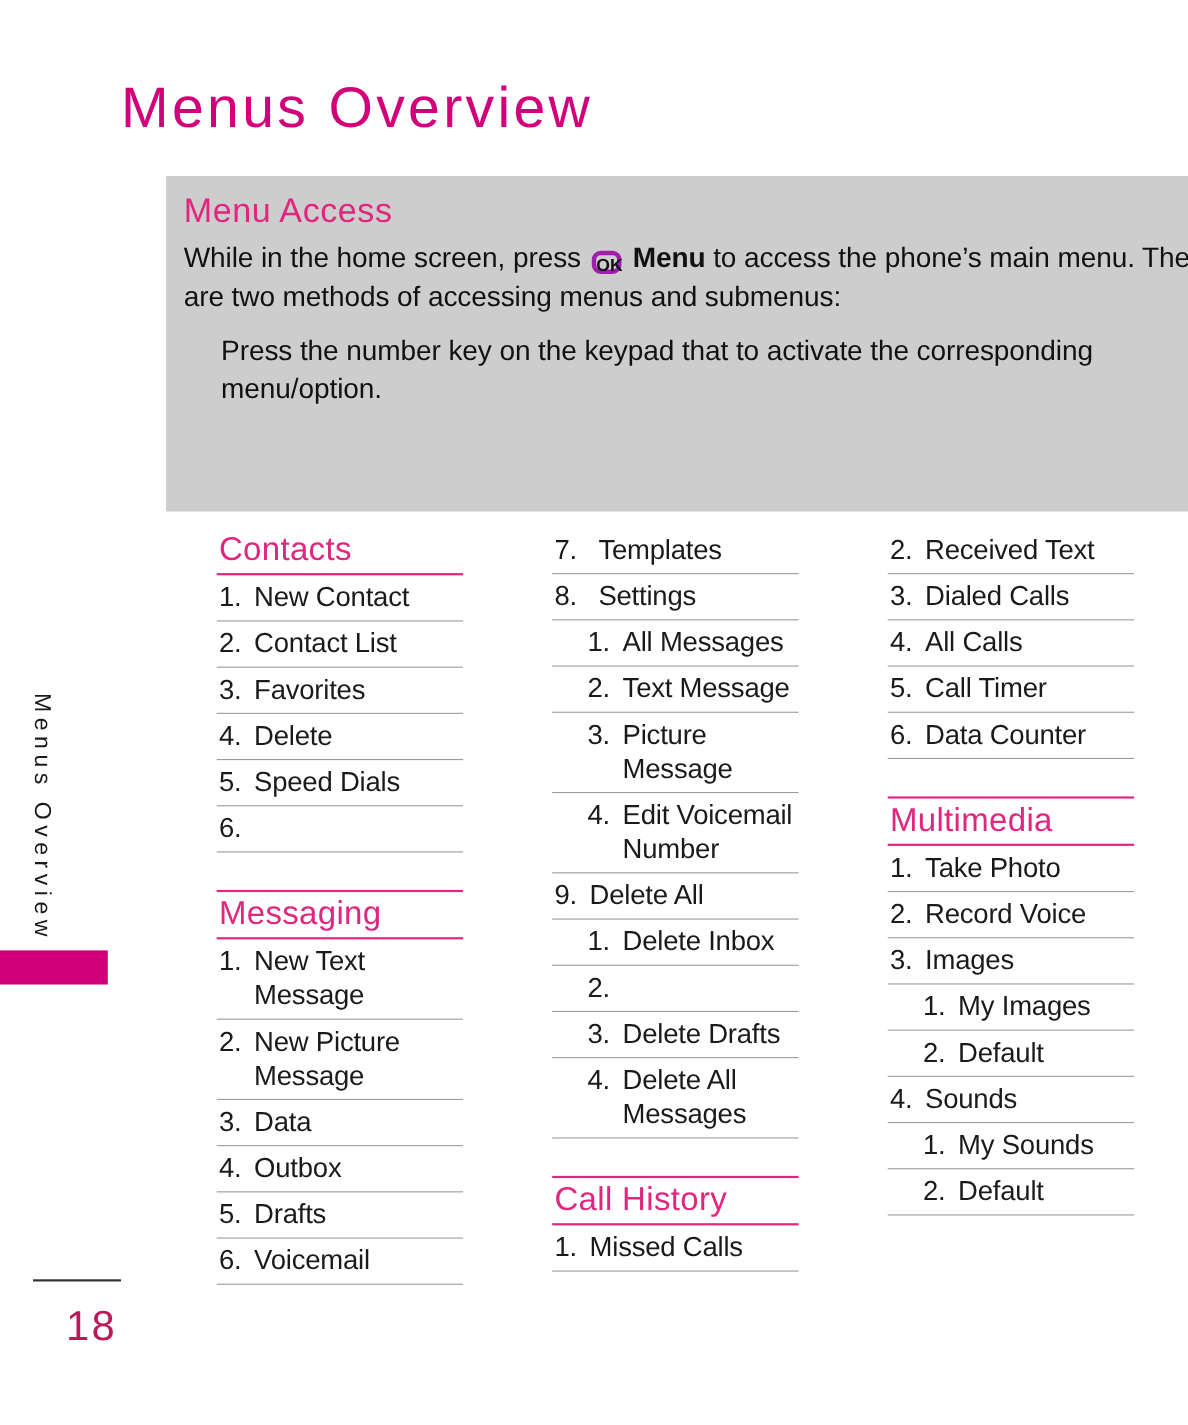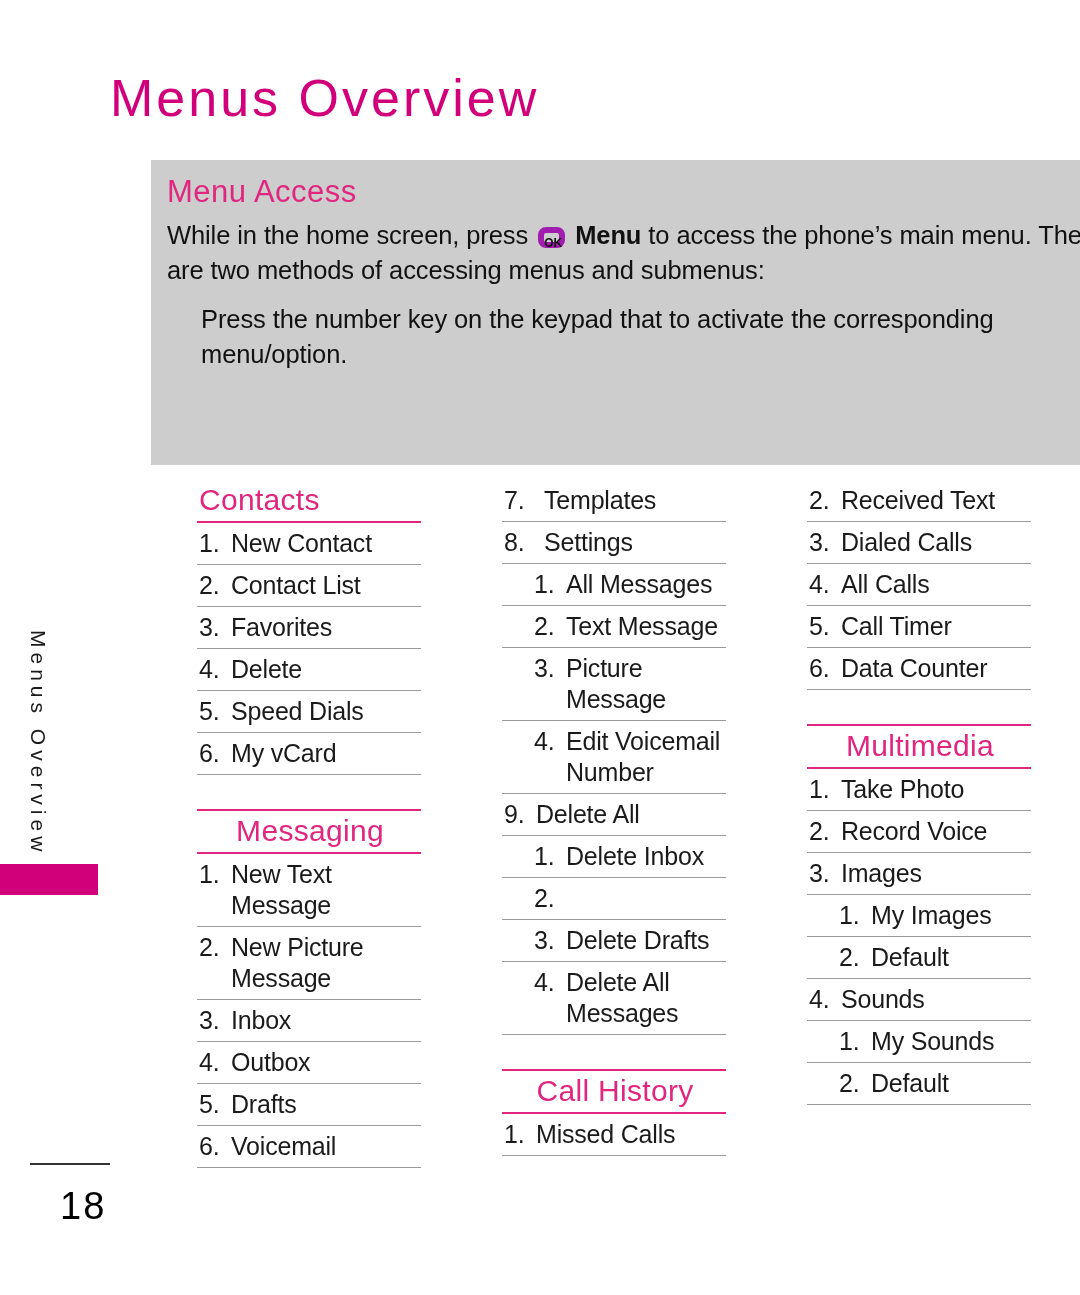--- a/index.html
+++ b/index.html
@@ -82,23 +82,23 @@
   }
   .box-para.indented {
     margin-left: 36px;
     margin-top: 14px;
   }
   .ok-key {
     display: inline-block;
     vertical-align: -3px;
     width: 27px;
     height: 21px;
-    border: 6px solid #a21caf;
+    border: 4px solid #a21caf;
     border-radius: 8px;
-    font-size: 12px;
+    font-size: 16px;
     font-weight: bold;
     line-height: 20px;
     text-align: center;
     letter-spacing: 0;
     margin: 0 3px;
     box-sizing: border-box;
   }
   .bold-word { font-weight: bold; }
 
   
@@ -121,21 +121,20 @@
     font-size: 30px;
     color: #E0267F;
     letter-spacing: 0.3px;
     line-height: 38px;
     padding: 1px 0 2px 2px;
     border-bottom: 2.5px solid #E0267F;
   }
   .sec-head.topline {
     border-top: 2.5px solid #E0267F;
     margin-top: 34px;
-    text-align: center;
   }
 
   .item {
     font-size: 25px;
     line-height: 31px;
     color: #1a1a1a;
     padding: 5px 0 5px 2px;
     border-bottom: 1.5px solid #9b9b9b;
     display: flex;
     letter-spacing: -0.2px;
@@ -157,21 +156,21 @@
     width: 80px;
     height: 0;
     border-top: 2px solid #333333;
   }
   #page-number {
     position: absolute;
     left: 60px;
     top: 1185px;
     font-size: 38px;
     letter-spacing: 2px;
-    color: #000000;
+    color: #be185d;
   }
 </style>
 </head>
 <body>
 
 <div id="page-title">Menus Overview</div>
 
 <div id="side-rail">
   <div id="side-rail-label">Menus Overview</div>
 </div>
@@ -211,34 +210,33 @@
       <div class="item">
         <span class="num">4.</span>
         <span class="txt">Delete</span>
       </div>
       <div class="item">
         <span class="num">5.</span>
         <span class="txt">Speed Dials</span>
       </div>
       <div class="item">
         <span class="num">6.</span>
-        <span class="txt">My vCard</span>
       </div>
       <div class="sec-head topline">Messaging</div>
       <div class="item">
         <span class="num">1.</span>
         <span class="txt">New Text Message</span>
       </div>
       <div class="item">
         <span class="num">2.</span>
         <span class="txt">New Picture Message</span>
       </div>
       <div class="item">
         <span class="num">3.</span>
-        <span class="txt">Inbox</span>
+        <span class="txt">Data</span>
       </div>
       <div class="item">
         <span class="num">4.</span>
         <span class="txt">Outbox</span>
       </div>
       <div class="item">
         <span class="num">5.</span>
         <span class="txt">Drafts</span>
       </div>
       <div class="item">

